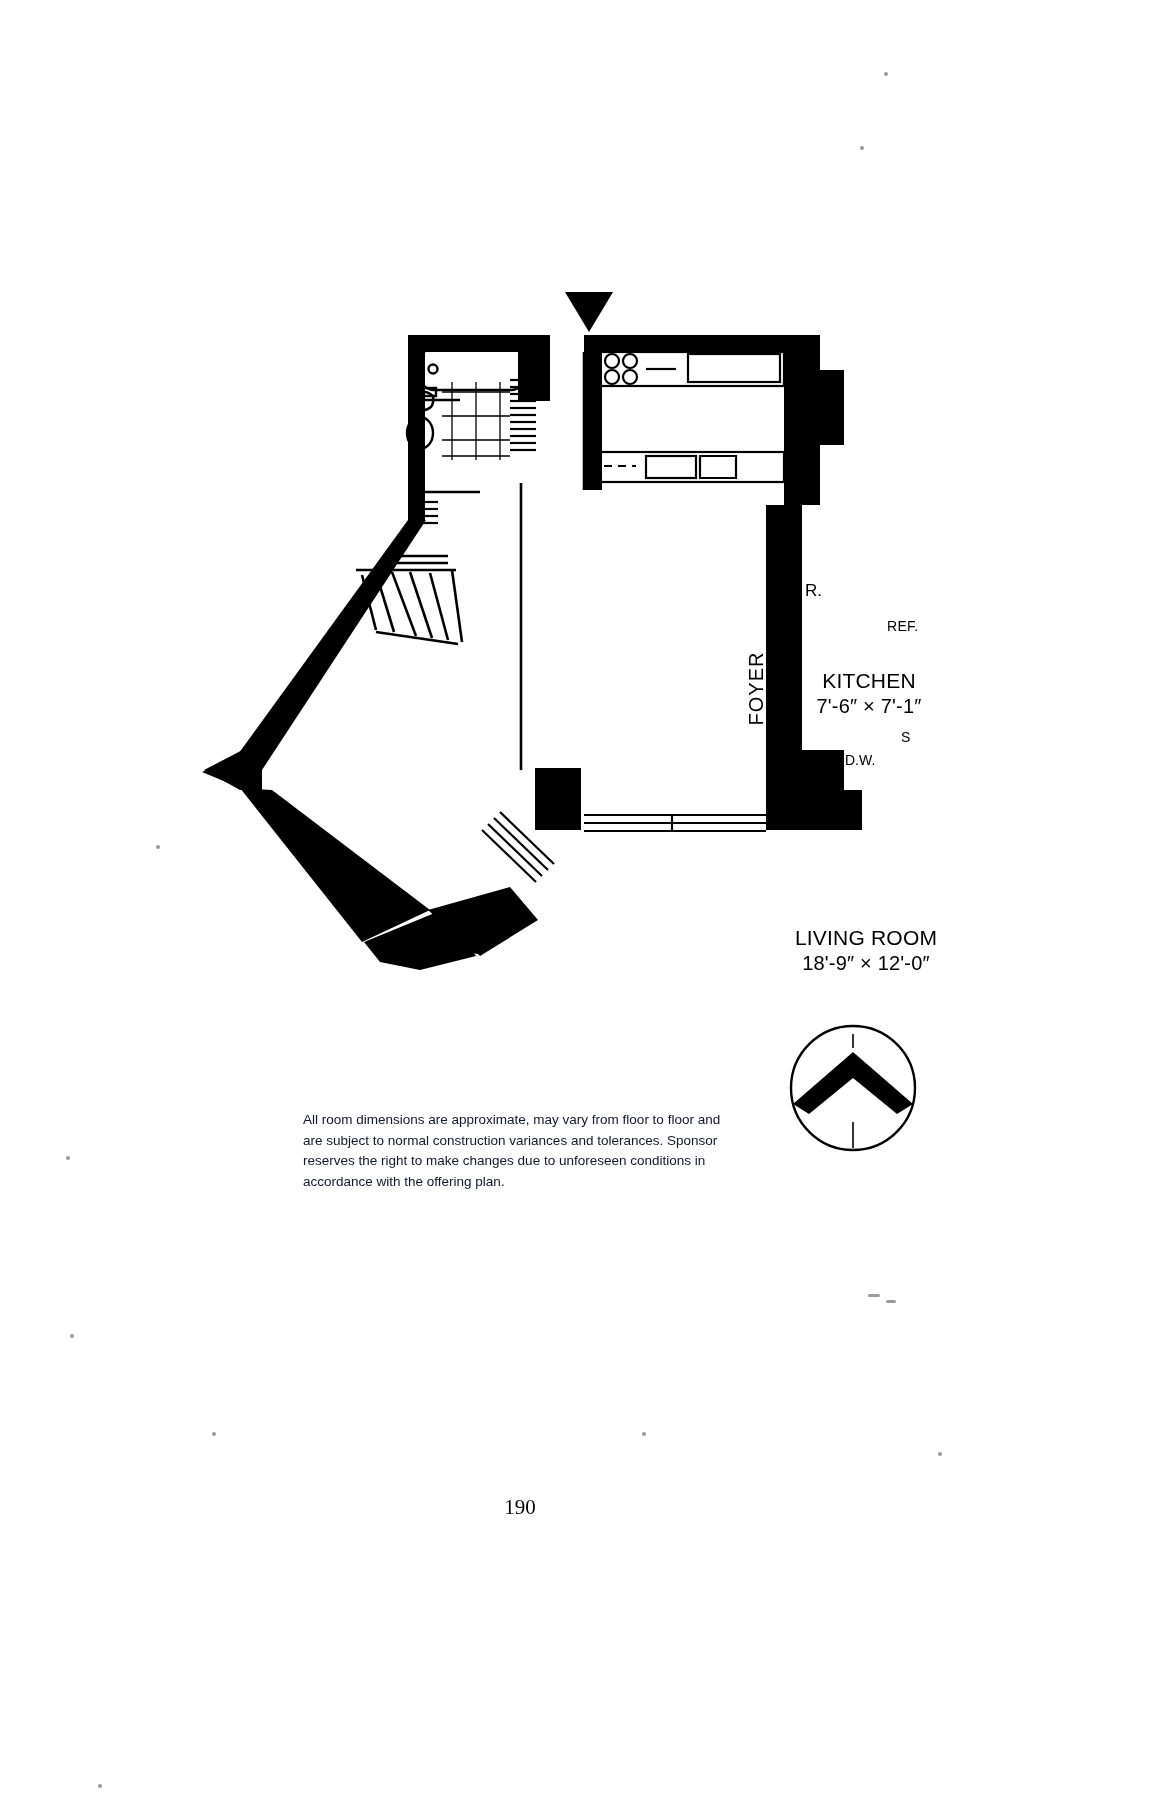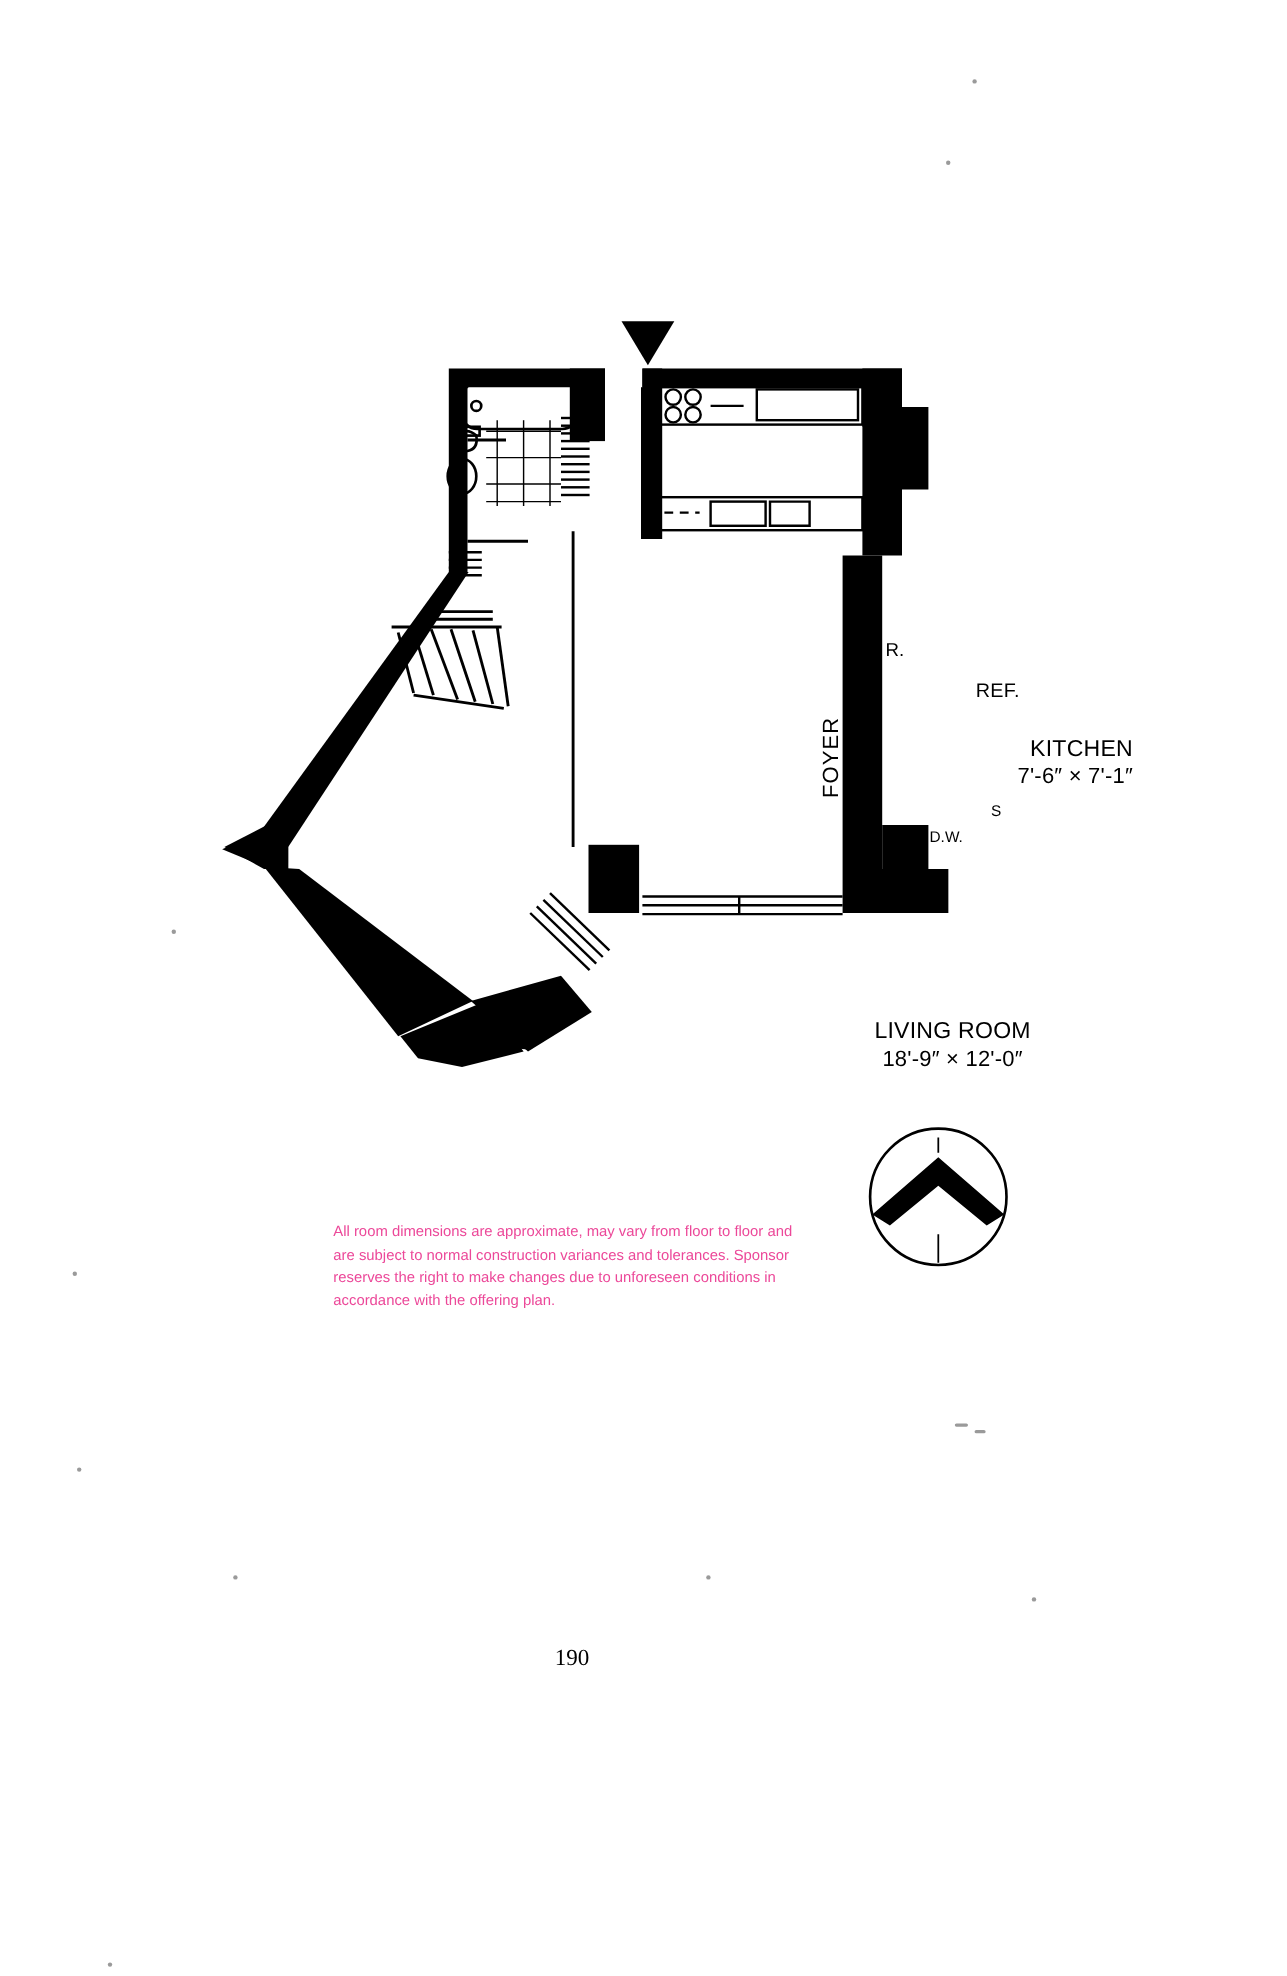--- a/index.html
+++ b/index.html
@@ -45,24 +45,23 @@
   .room-label .name {
     font-size: 21px;
     letter-spacing: 0.2px;
   }
   .room-label .dims {
     font-size: 20px;
     letter-spacing: 0.2px;
   }
 
   #label-kitchen {
-    left: 610px;
+    left: 569px;
     top: 398px;
     width: 240px;
-    text-align: right;
   }
   #label-living {
     left: 536px;
     top: 655px;
     width: 300px;
   }
   #label-bedroom {
     left: 290px;
     top: 731px;
     width: 260px;
@@ -90,21 +89,21 @@
   #label-r {
     position: absolute;
     left: 625px;
     top: 311px;
     font-size: 17px;
   }
   #label-ref {
     position: absolute;
     left: 707px;
     top: 348px;
-    font-size: 18px;
+    font-size: 14px;
     letter-spacing: 0.3px;
   }
   #label-dw {
     position: absolute;
     left: 665px;
     top: 482px;
     font-size: 14px;
   }
   #label-s {
     position: absolute;
@@ -129,21 +128,21 @@
     line-height: 1.45;
   }
 
   #disclaimer {
     position: absolute;
     left: 303px;
     top: 1110px;
     width: 440px;
     font-size: 13.5px;
     line-height: 1.52;
-    color: #ec4899;
+    color: #0f172a;
   }
 
   
   #compass {
     position: absolute;
     left: 787px;
     top: 1022px;
     width: 132px;
     height: 132px;
   }

